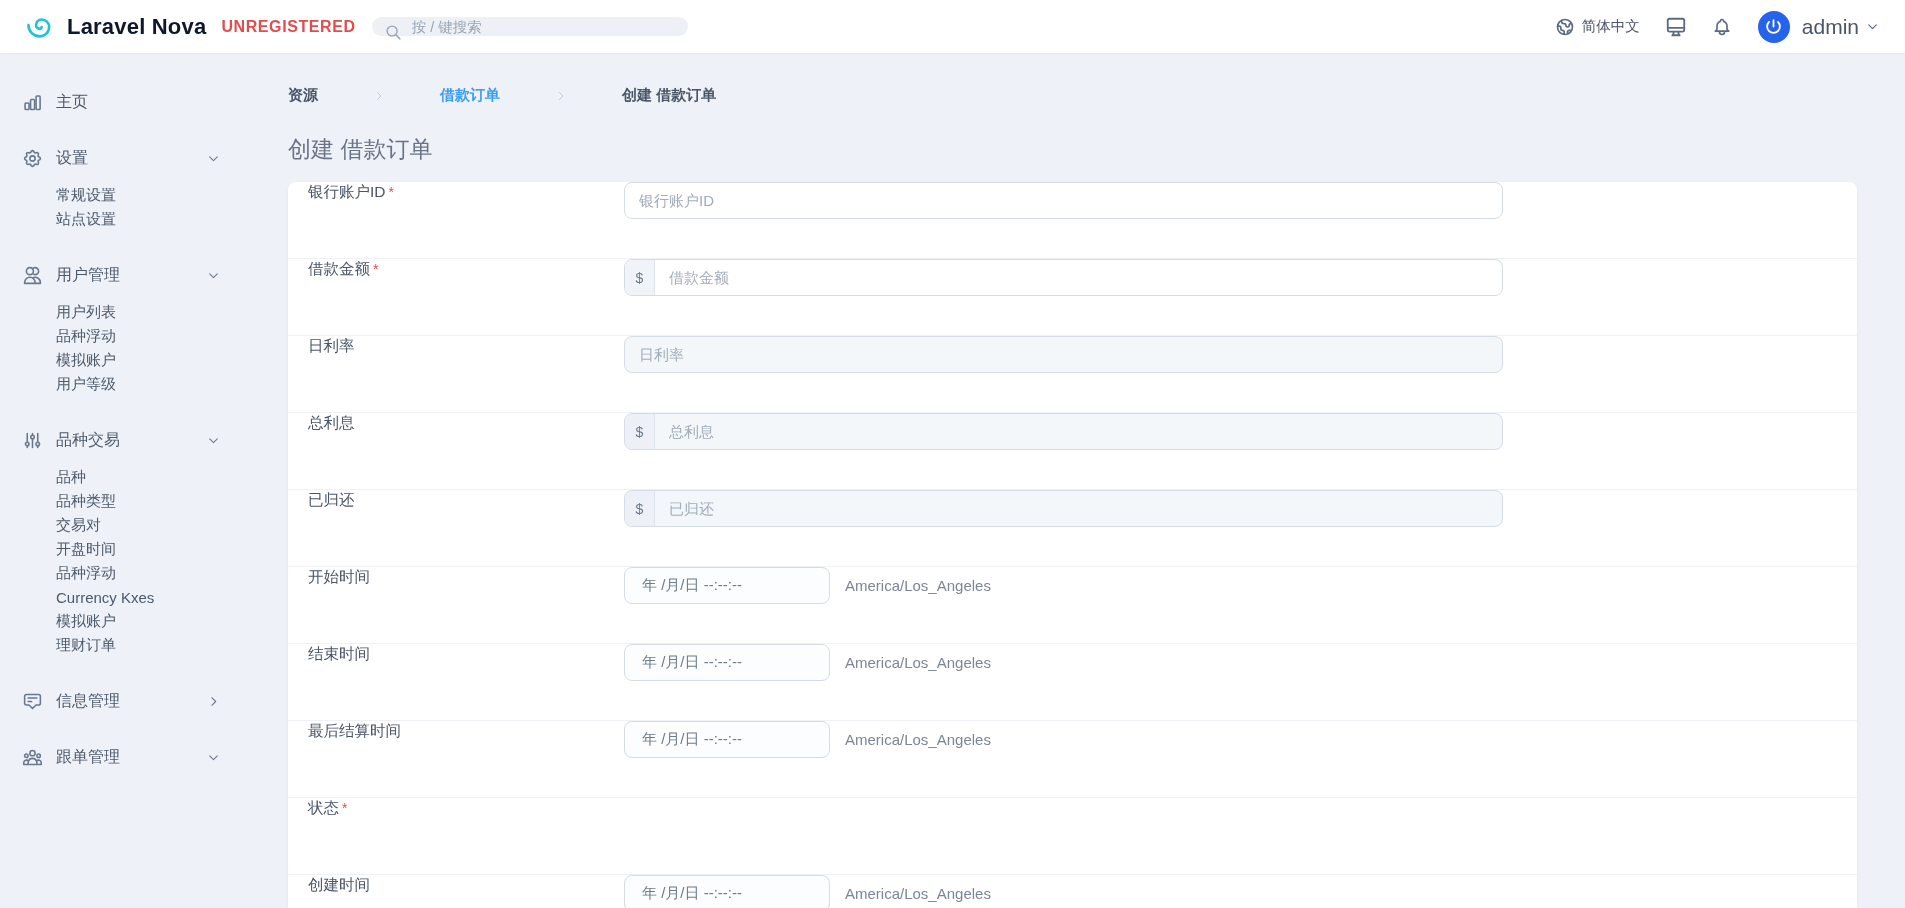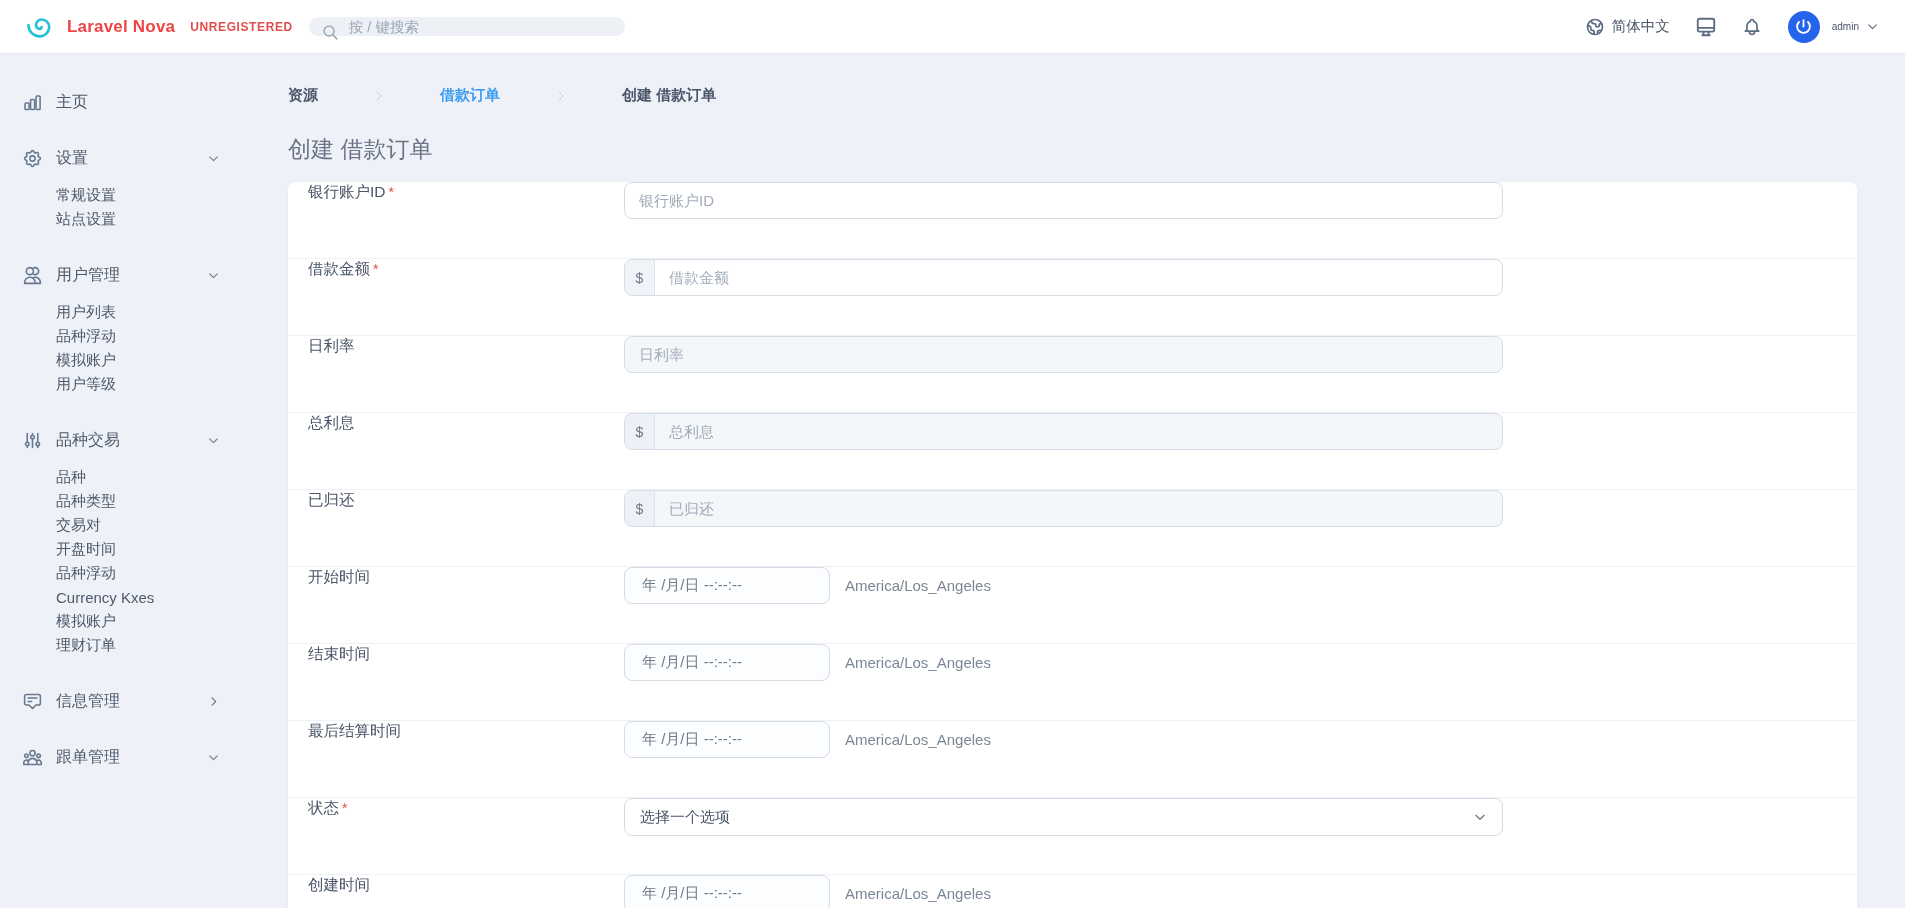--- a/index.html
+++ b/index.html
@@ -13,43 +13,43 @@
 
   
   .header {
     position:fixed; top:0; left:0; width:1905px; height:53px;
     background:#ffffff; display:flex; align-items:center;
     padding:0 26px; z-index:10;
     box-shadow:0 1px 2px rgba(20,30,50,.05);
   }
   .brand { display:flex; align-items:center; gap:11px; }
   .brand .logo { width:30px; height:30px; color:#1fc3d4; }
-  .brand-name { font-size:17px; font-weight:700; color:#ef4444; letter-spacing:.2px; }
-  .license { margin-left:15px; font-size:12px; font-weight:700; color:#e24c4c; letter-spacing:.6px; }
+  .brand-name { font-size:22px; font-weight:700; color:#0f172a; letter-spacing:.2px; }
+  .license { margin-left:15px; font-size:16px; font-weight:700; color:#e24c4c; letter-spacing:.6px; }
   .search-wrap { position:relative; margin-left:16px; }
   .search-wrap .search-icon { position:absolute; left:13px; top:7px; width:17px; height:17px; color:#9aa5b4; }
   .search-input {
     width:316px; height:19px; border:none; outline:none;
     background:#edf0f5; border-radius:16px; padding:0 14px 0 40px;
     font-size:14.5px; color:#4a5568; font-family:inherit;
   }
   .search-input::placeholder { color:#9aa5b4; }
   .header-right { margin-left:auto; display:flex; align-items:center; }
   .locale { display:flex; align-items:flex-start; gap:7px; font-size:14.5px; color:#4a5568; cursor:pointer; }
   .locale .globe-ic { width:20px; height:20px; color:#5b6b80; }
   .hicon { color:#5b6b80; margin-left:25px; cursor:pointer; }
   .hicon.monitor { width:22px; height:22px; }
   .hicon.bell { width:20px; height:20px; }
   .avatar {
     width:32px; height:32px; border-radius:50%; background:#2563eb;
     margin-left:26px; display:flex; align-items:center; justify-content:center;
     color:#ffffff; cursor:pointer;
   }
   .avatar svg { width:17px; height:17px; stroke-width:2.6; }
-  .username { margin-left:12px; font-size:10px; color:#4a5568; cursor:pointer; }
+  .username { margin-left:12px; font-size:21px; color:#4a5568; cursor:pointer; }
   .user-caret { width:13px; height:13px; color:#55627a; margin-left:7px; cursor:pointer; }
 
   
   .sidebar {
     position:fixed; top:53px; left:0; width:240px; bottom:0;
     padding:37px 0 0 22px;
   }
   .nav-item { display:flex; align-items:center; height:24px; width:198px; cursor:pointer; }
   .nav-item.top { margin-top:32px; }
   .nav-item.top.first { margin-top:0; }
@@ -441,28 +441,20 @@
           <span>年 /月/日 --:--:--</span>
         </div>
         <span class="tz">America/Los_Angeles</span>
       </div>
     </div>
 
     <div class="frow">
       <div class="flabel">
         <span>状态</span><span class="req">*</span>
       </div>
-      <div class="ffield">
-        <div class="select-box">
-          <span>选择一个选项</span>
-          <svg class="ic caret">
-              <use href="#i-chevron-down"></use>
-            </svg>
-        </div>
-      </div>
     </div>
 
     <div class="frow">
       <div class="flabel">
         <span>创建时间</span>
       </div>
       <div class="ffield">
         <div class="datetime-box">
           <span>年 /月/日 --:--:--</span>
         </div>

